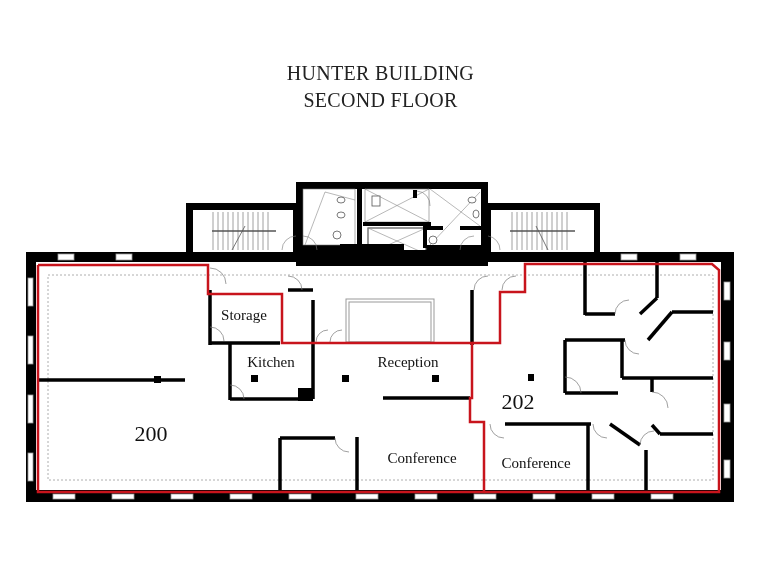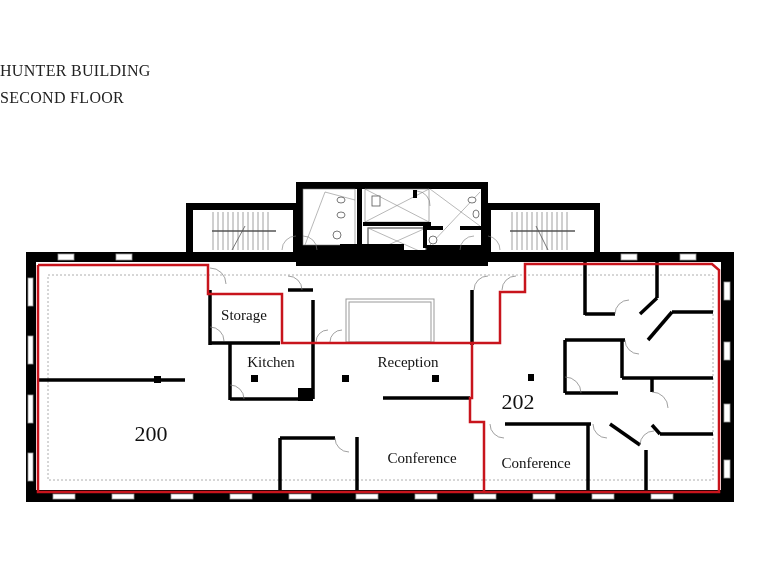--- a/index.html
+++ b/index.html
@@ -1,19 +1,19 @@
 <!DOCTYPE html>
 <html><head>
 <meta charset="utf-8">
 <style>
   html, body { margin: 0; padding: 0; background: #ffffff; }
   body { width: 761px; height: 588px; position: relative; overflow: hidden;
          font-family: "Liberation Serif", "DejaVu Serif", serif; }
-  .title { position: absolute; left: 0; width: 761px; 
-           font-size: 16px; letter-spacing: 0.3px; color: #222; }
+  .title { position: absolute; left: 0; width: 761px; text-align: center;
+           font-size: 20px; letter-spacing: 0.3px; color: #222; }
   #plan { position: absolute; left: 0; top: 0; }
   .label { font-family: "Liberation Serif", "DejaVu Serif", serif; fill: #111; }
 </style>
 </head>
 <body>
 
 <div class="title" style="top:62px">HUNTER BUILDING</div>
 <div class="title" style="top:89px">SECOND FLOOR</div>
 
 <svg id="plan" width="761" height="588" viewBox="0 0 761 588">

